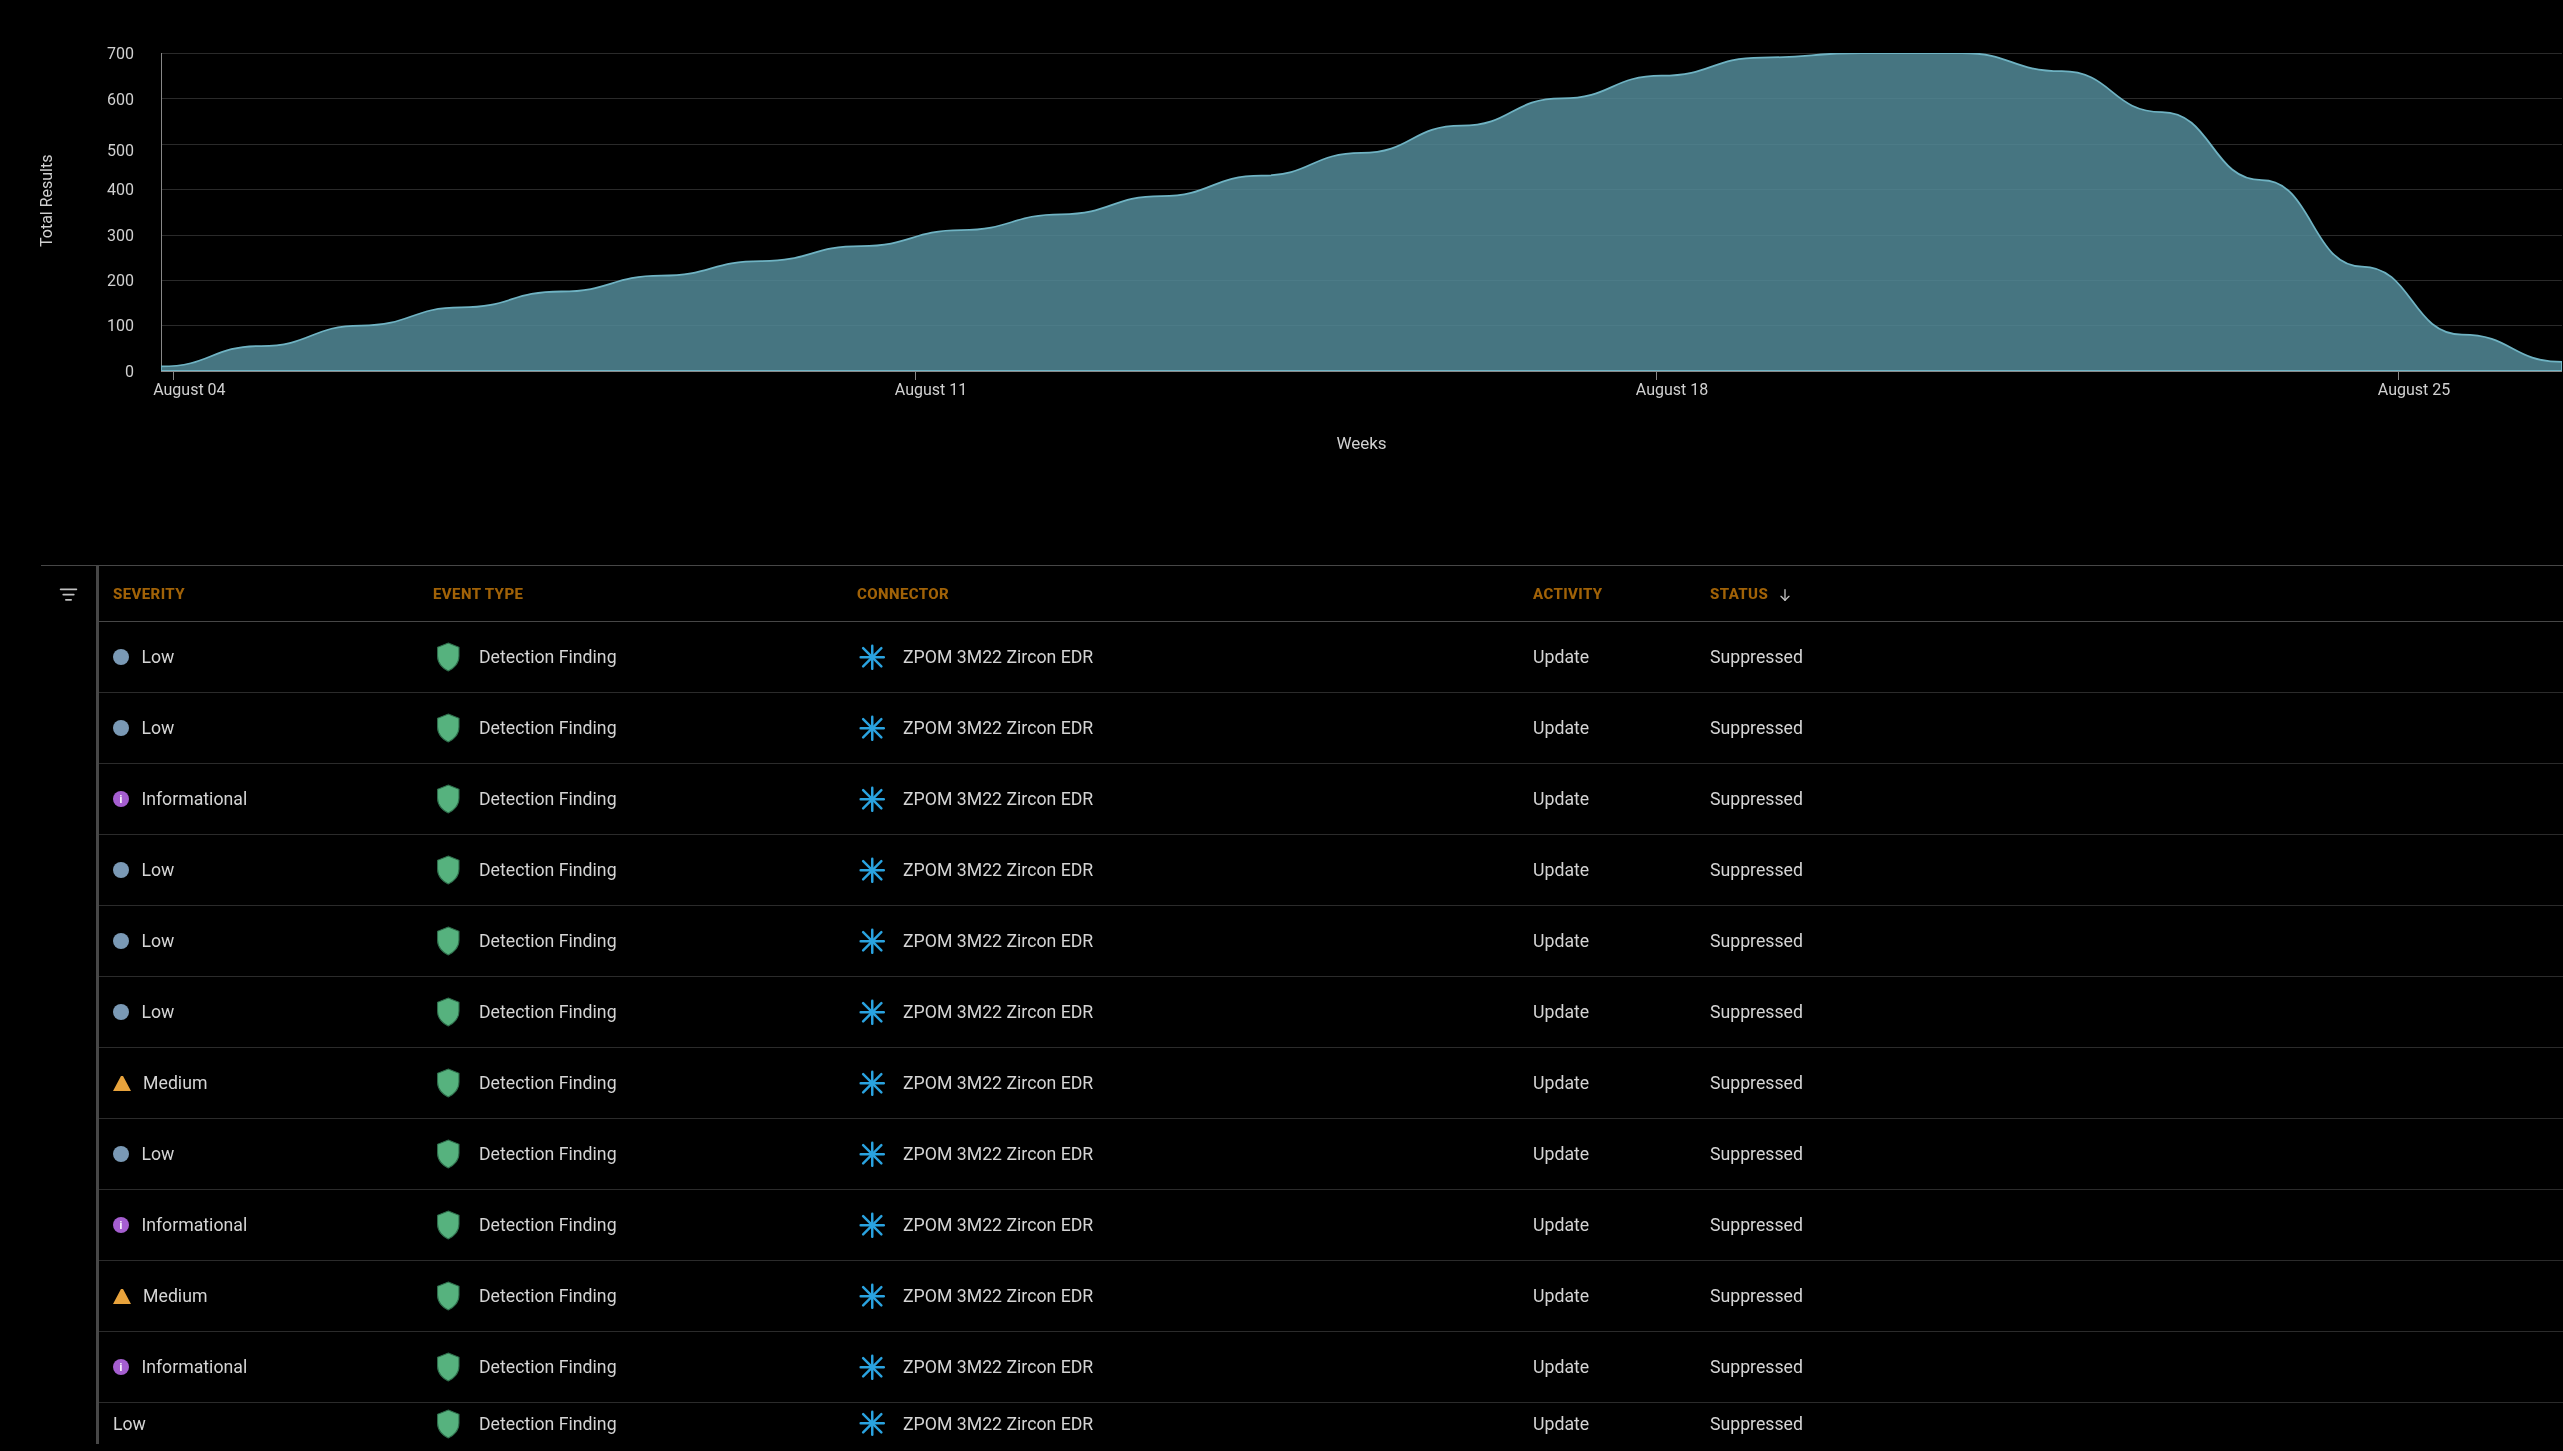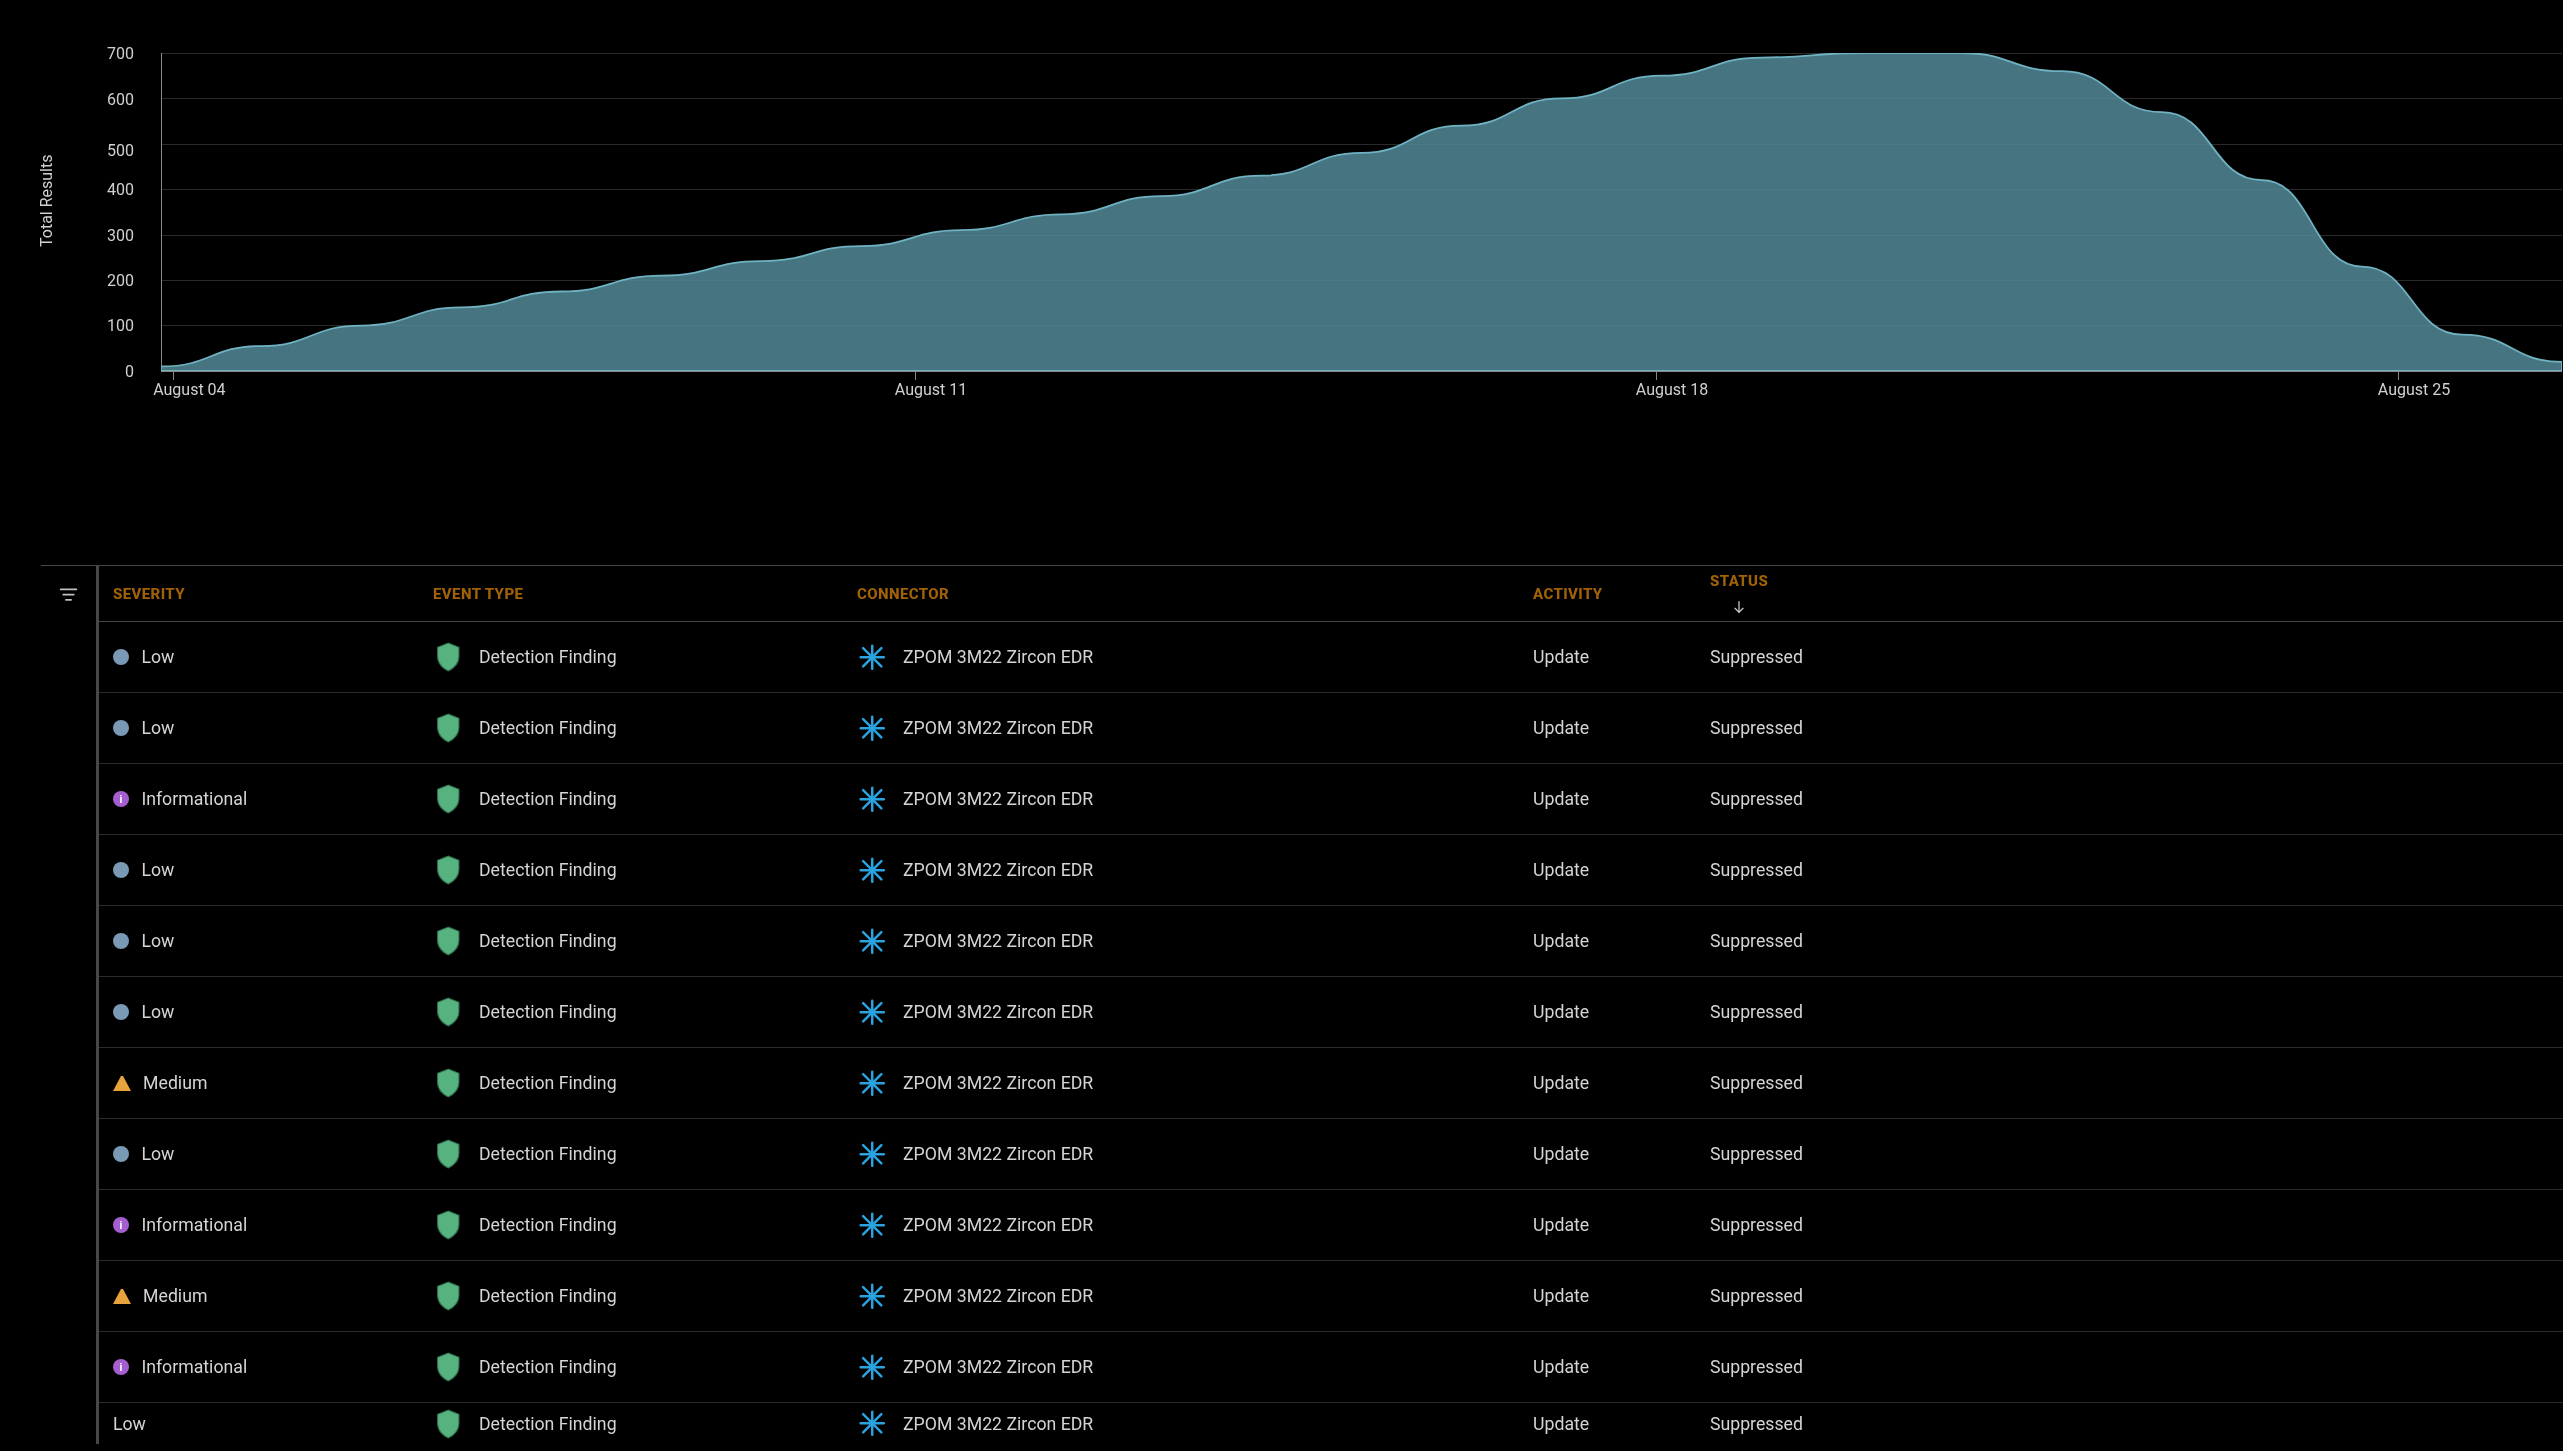--- a/index.html
+++ b/index.html
@@ -160,21 +160,21 @@
     letter-spacing: 0.4px;
     color: #a16207;
     border-bottom: 1.8px solid #474747;
   }
   .th, .td { padding: 0 0 0 14px; }
   .col-severity { width: 320px; flex: 0 0 320px; }
   .col-event    { width: 424px; flex: 0 0 424px; }
   .col-connector{ width: 676px; flex: 0 0 676px; }
   .col-activity { width: 177px; flex: 0 0 177px; }
   .col-status   { width: 177px; flex: 0 0 177px; }
-  .th-sort { display: inline-flex; align-items: center; gap: 8.8px; cursor: pointer; flex-direction: column; }
+  .th-sort { display: inline-flex; align-items: flex-end; gap: 8.8px; cursor: pointer; }
   .tbody {}
   .trow {
     display: flex;
     height: 71px;
     align-items: center;
     border-bottom: 1.8px solid #2b2b2b;
     font-size: 17.7px;
     color: #d4d4d4;
     cursor: pointer;
   }
@@ -251,20 +251,21 @@
           <div class="x-tick-line" style="left: 2237px; top: 318px;"></div>
         </div>
     </div>
 
     <div class="x-ticks" id="x-ticks">
         <div class="x-tick" style="left: 12.4px;">August 04</div>
         <div class="x-tick" style="left: 754px;">August 11</div>
         <div class="x-tick" style="left: 1495px;">August 18</div>
         <div class="x-tick" style="left: 2237px;">August 25</div>
       </div>
+    <div class="x-axis-title">Weeks</div>
   </div>
 
   <div class="table-wrap">
     <div class="filter-col">
       <div class="filter-header">
         <svg width="21" height="21" viewBox="0 0 24 24" fill="none" stroke-width="2" stroke-linecap="round">
           <line x1="3" y1="6" x2="21" y2="6"></line>
           <line x1="6" y1="12" x2="18" y2="12"></line>
           <line x1="9" y1="18" x2="15" y2="18"></line>
         </svg>

